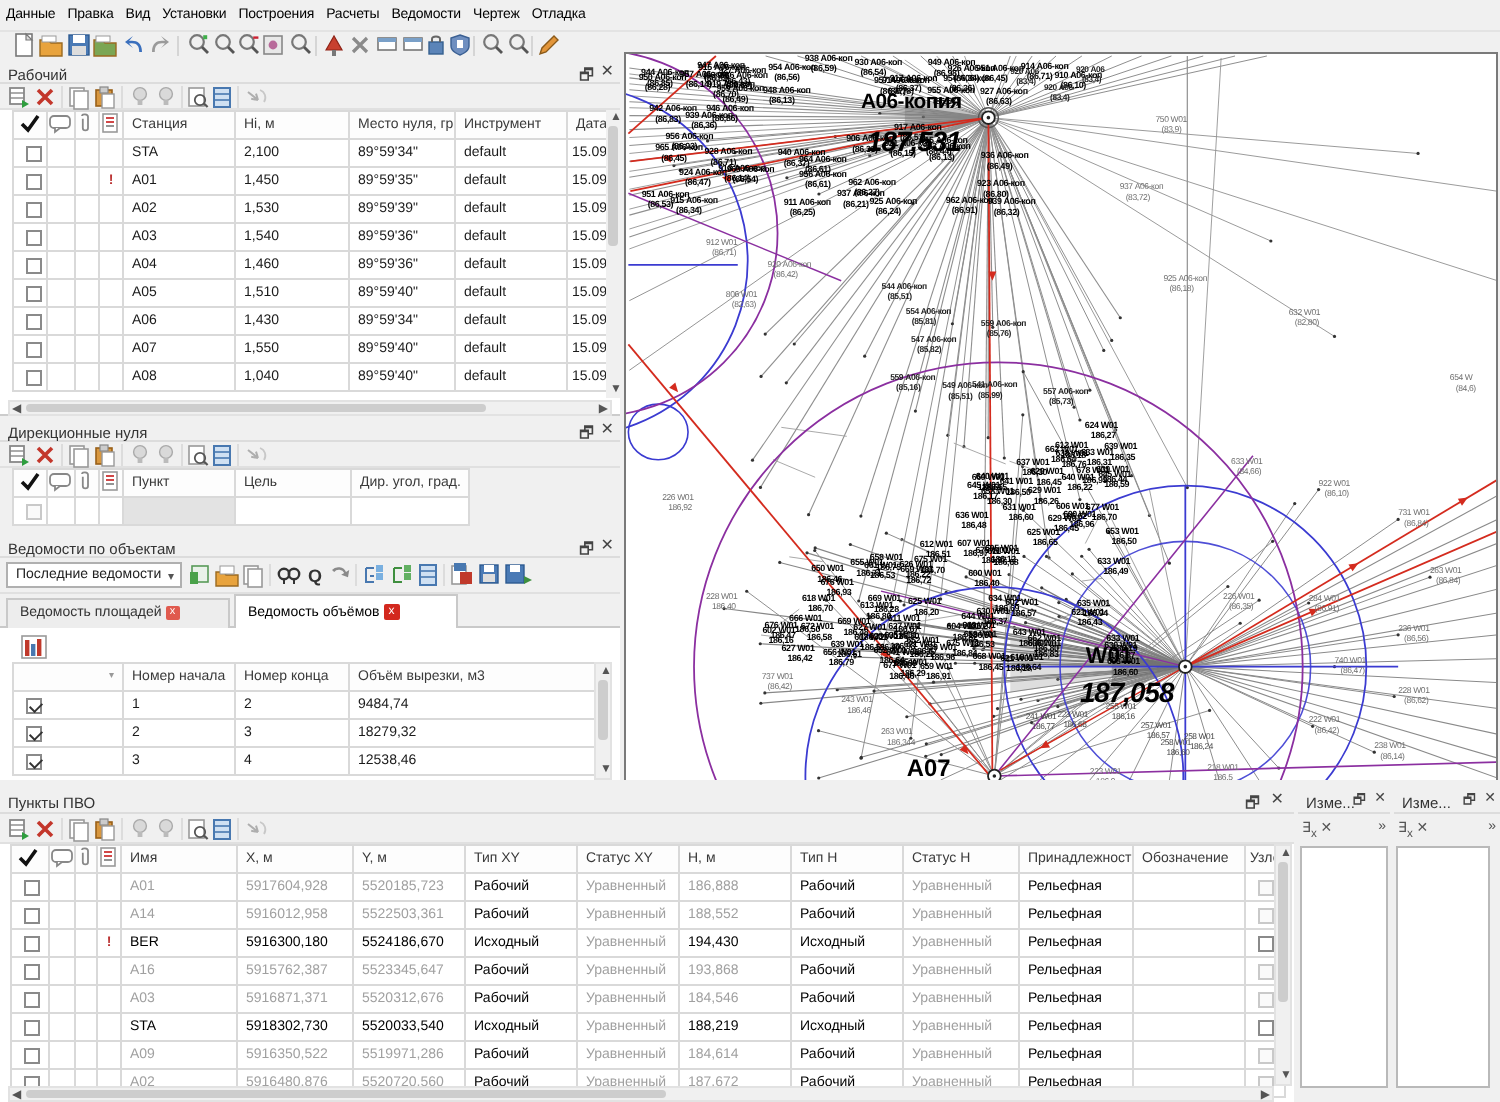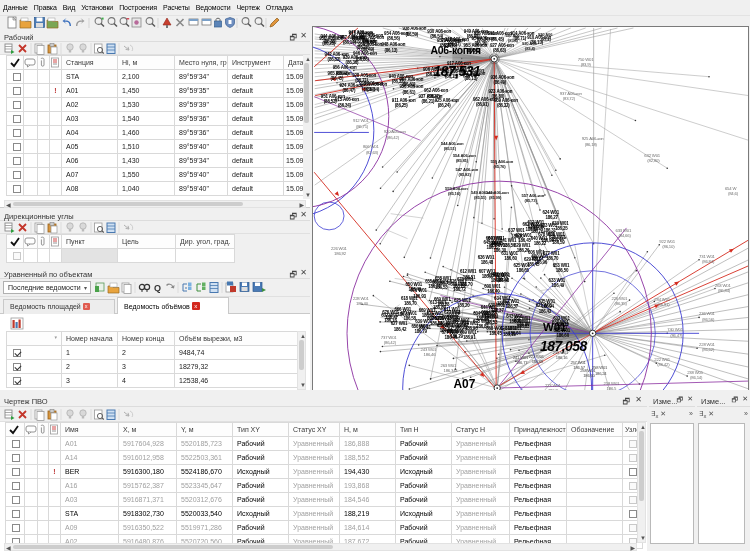--- a/index.html
+++ b/index.html
@@ -320,21 +320,21 @@
       <span class="arr" style="left:2px;bottom:0">▼</span>
     </div>
   <div class="hscroll" style="left:4px;top:145px;width:302px">
       <span class="arr" style="left:1px;top:0">◀</span>
       <div class="thumb" style="left:8px;top:1px;width:230px;height:4px"></div>
       <span class="arr" style="right:1px;top:0">▶</span>
     </div>
 </div>
 
 <div class="ptitle" style="left:0;top:209px;width:310px;height:12px">
-    <span class="t">Дирекционные углы</span>
+    <span class="t">Дирекционные нуля</span>
     <span class="pbtn" style="right:13px">🗗</span>
     <span class="pbtn" style="right:3px">✕</span>
   </div>
 <div class="ptb" style="left:0;top:221px;width:310px;height:13px">
     <svg width="300" height="13" viewBox="0 0 300 13" style="position:absolute;left:2px;top:0">
       <g>
         <rect x="3" y="2" width="7" height="8" fill="#fff" stroke="#888" stroke-width="0.9"></rect>
         <line x1="3" y1="4.5" x2="10" y2="4.5" stroke="#888" stroke-width="0.7"></line>
         <line x1="3" y1="7" x2="10" y2="7" stroke="#888" stroke-width="0.7"></line>
         <path d="M9 8 l3.5 2 l-3.5 2 z" fill="#2e9e3e"></path>
@@ -417,21 +417,21 @@
           <td></td>
           <td style="background:#e3e3e3"></td>
           <td></td>
           <td></td>
         </tr>
   </tbody>
     </table>
 </div>
 
 <div class="ptitle" style="left:0;top:267px;width:310px;height:12px">
-    <span class="t">Уравненный по объектам</span>
+    <span class="t">Ведомости по объектам</span>
     <span class="pbtn" style="right:13px">🗗</span>
     <span class="pbtn" style="right:3px">✕</span>
   </div>
 <div class="ptb" style="left:0;top:279px;width:310px;height:18px">
   <div class="abs" style="left:3px;top:2px;width:88px;height:13px;background:#fff;border:1px solid #b0b0b0;font-size:7px;color:#222;padding:2px 0 0 4px">Последние ведомости <span style="float:right;margin-right:3px;color:#555;font-size:6px">▾</span></div>
   <svg width="210" height="16" viewBox="0 0 210 16" style="position:absolute;left:94px;top:1px">
     <g>
         <rect x="2" y="3" width="8" height="8" fill="#e9f2e9" stroke="#589a58" stroke-width="0.8"></rect>
         <rect x="1" y="6" width="4" height="6" fill="#4aa24a"></rect>
       </g>
@@ -1327,21 +1327,21 @@
 <text x="244.0" y="334.3" font-size="4.2" fill="#444" font-weight="400" letter-spacing="-0.2">186,16</text>
 <text x="118" y="27" font-size="10.5" font-weight="700" fill="#000" letter-spacing="-0.3">А06-копия</text>
 <text x="121" y="49" font-size="14" font-weight="700" font-style="italic" fill="#000" letter-spacing="-0.5">187,531</text>
 <text x="231" y="306" font-size="11.5" font-weight="700" fill="#000">W01</text>
 <text x="228" y="326" font-size="14" font-weight="700" font-style="italic" fill="#000" letter-spacing="-0.5">187,058</text>
 <text x="141" y="363" font-size="12" font-weight="700" fill="#000">А07</text>
   </svg>
 
 <div class="abs" style="left:0;top:390px;width:750px;height:161px;background:#f0f0f0"></div>
 <div class="ptitle" style="left:0;top:394px;width:647px;height:13px">
-    <span class="t">Чертеж ПВО</span>
+    <span class="t">Пункты ПВО</span>
     <span class="pbtn" style="right:17px">🗗</span>
     <span class="pbtn" style="right:5px">✕</span>
   </div>
 <div class="ptb" style="left:0;top:408px;width:647px;height:14px">
     <svg width="300" height="13" viewBox="0 0 300 13" style="position:absolute;left:2px;top:0">
       <g>
         <rect x="3" y="2" width="7" height="8" fill="#fff" stroke="#888" stroke-width="0.9"></rect>
         <line x1="3" y1="4.5" x2="10" y2="4.5" stroke="#888" stroke-width="0.7"></line>
         <line x1="3" y1="7" x2="10" y2="7" stroke="#888" stroke-width="0.7"></line>
         <path d="M9 8 l3.5 2 l-3.5 2 z" fill="#2e9e3e"></path>

